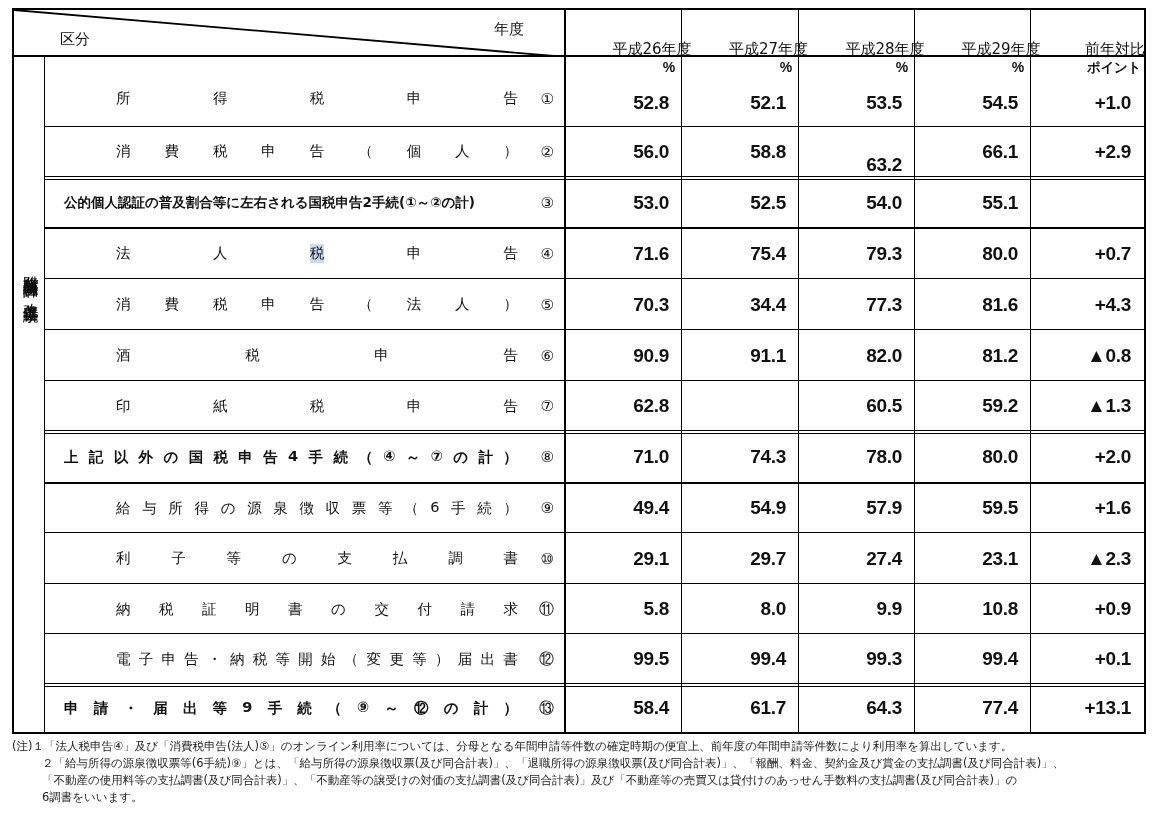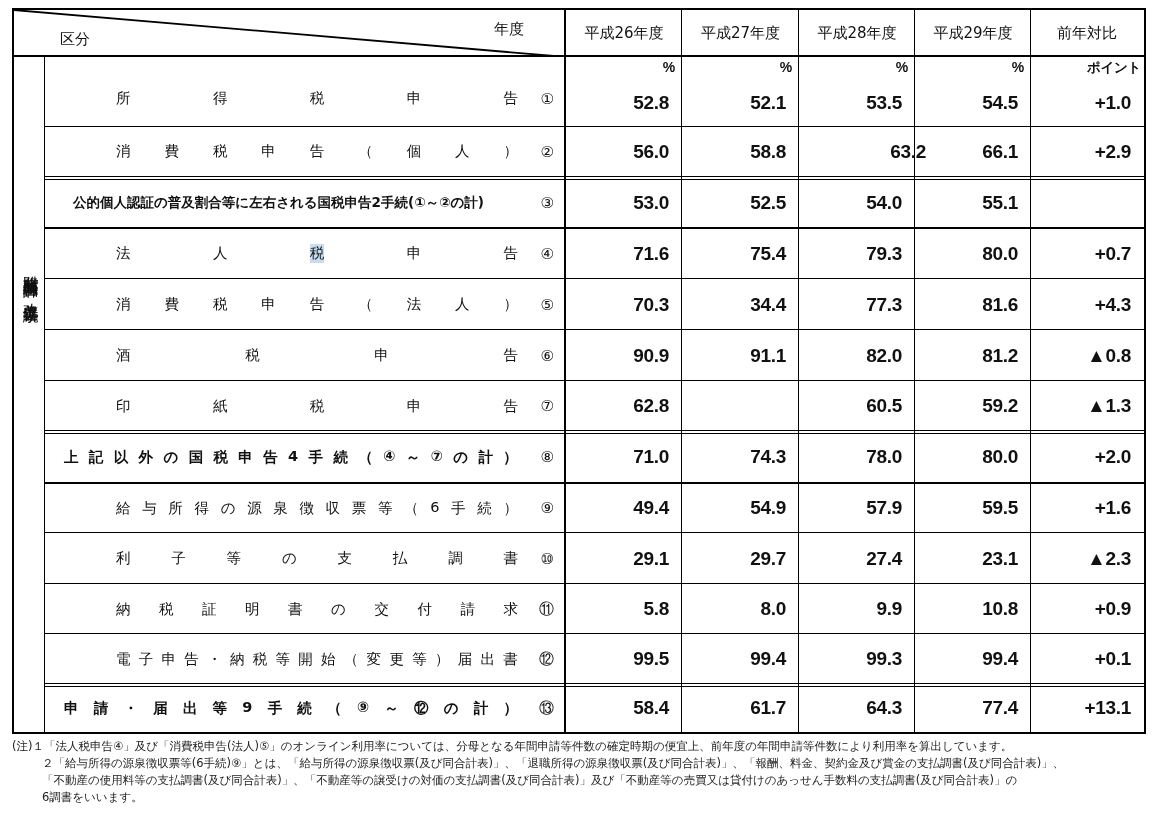--- a/index.html
+++ b/index.html
@@ -7,22 +7,22 @@
          font-family:"DejaVu Sans","Liberation Sans",sans-serif; color:#111; }
   .tbl { position:absolute; left:12px; top:8px; width:1134px; height:726px;
          border:2.5px solid #000; box-sizing:border-box; }
   .hline { position:absolute; left:0; right:0; height:0; border-top:1.5px solid #000; }
   .hline.thick { border-top:2.5px solid #000; }
   .hline.double { border-top:1.5px solid #000; }
   .hline.double::after { content:""; position:absolute; left:0; right:0; top:2px; border-top:1.5px solid #000; }
   .vline { position:absolute; top:0; bottom:0; width:0; border-left:1.5px solid #000; }
   .vline.thick { border-left:2.5px solid #000; }
 
-  .hdr-cell { position:absolute; top:0; height:47px; display:flex; align-items:center; justify-content:center;
-              font-size:15px; }
+  .hdr-cell { position:absolute; top:16px; height:47px; display:flex; align-items:center; justify-content:center;
+              font-size:15px;padding-left:28px; }
   .corner { position:absolute; left:0; top:0; width:552px; height:47px;text-align:right; }
   .corner svg { position:absolute; left:0; top:0; }
   .corner .kubun { position:absolute; left:46px; top:20px; font-size:15px; }
   .corner .nendo { position:absolute; right:42px; top:10px; font-size:15px; }
 
   .vlabel { position:absolute; left:0; width:32px; top:47px; bottom:0;
             display:flex; align-items:flex-start; justify-content:center; }
   .vlabel span { writing-mode:vertical-rl; text-orientation:upright; font-size:15.5px; letter-spacing:1px;
                  margin-top:206px; line-height:1; }
 
@@ -133,33 +133,33 @@
             <span>）</span>
           </div>
           <span class="num">②</span>
         </div>
         <div class="cell" style="left: 552px; width: 115px;">
           <span>56.0</span>
         </div>
         <div class="cell" style="left: 668px; width: 116px;">
           <span>58.8</span>
         </div>
-        <div class="cell" style="left: 809px; width: 115px;">
+        <div class="cell" style="left: 785px; width: 115px; align-items: flex-end;">
           <span>63.2</span>
         </div>
         <div class="cell" style="left: 901px; width: 115px;">
           <span>66.1</span>
         </div>
         <div class="cell" style="left: 1017px; width: 112px;">
           <span>+2.9</span>
         </div>
       </div>
       <div class="row" style="top: 168px; height: 49px; left: 0px;">
         <div class="lbl" style="left: 32px;">
-          <div class="txt bold left" style="left: 18px; margin-left: 9px;">
+          <div class="txt bold left" style="left: 18px;">
             <span style="font-size: 13.5px;">公的個人認証の普及割合等に左右される国税申告2手続(①～②の計)</span>
           </div>
           <span class="num">③</span>
         </div>
         <div class="cell" style="left: 552px; width: 115px;">
           <span>53.0</span>
         </div>
         <div class="cell" style="left: 668px; width: 116px;">
           <span>52.5</span>
         </div>

